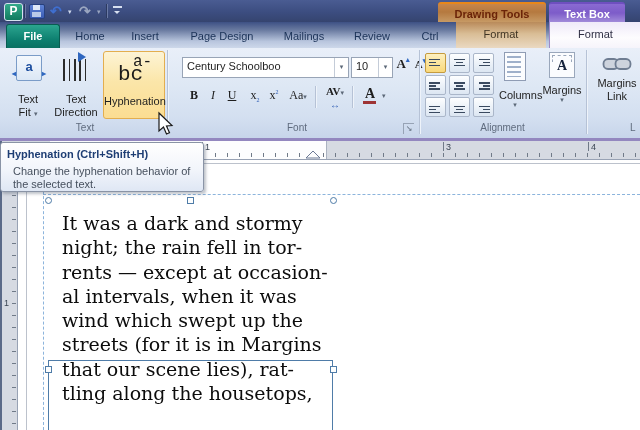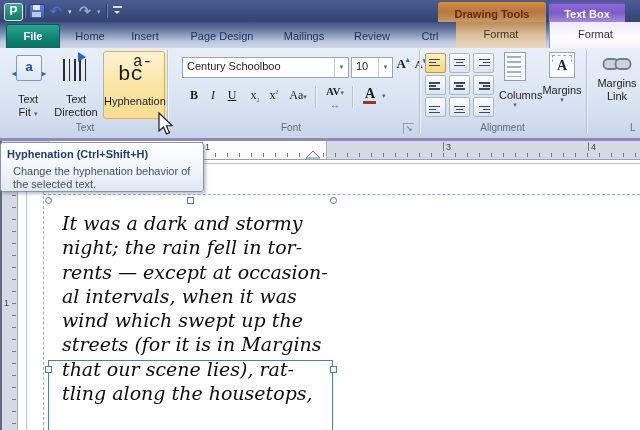--- a/index.html
+++ b/index.html
@@ -113,21 +113,21 @@
   #vruler .rnum{left:4px;}
   .pageline-v{width:1px;background:#bcc2cc;}
   .pageline-h{height:1px;background:#bcc2cc;}
   .guide-h{border-top:1px dashed #8cb4dc;height:0;}
   .guide-v{border-left:1px dashed #8cb4dc;width:0;}
   #winedge{left:0;top:141px;width:2px;height:289px;background:#5b6a88;z-index:5;}
   
   #textbox{left:48px;top:200px;width:285px;height:230px;border:1.5px solid #4f7ca8;box-sizing:border-box;}
   .handle{position:absolute;width:7px;height:7px;background:#fdfefe;border:1.5px solid #4f7ca8;box-sizing:border-box;z-index:6;}
   .round{border-radius:50%;}
-  #doctext{left:62px;top:211px;width:272px;font-family:"DejaVu Serif",serif;font-size:19px;line-height:24.3px;color:#0c0c0c;z-index:3;font-style:italic;}
+  #doctext{left:62px;top:211px;width:272px;font-family:"DejaVu Serif",serif;font-size:19px;line-height:24.3px;color:#0c0c0c;z-index:3;}
   #doctext div{white-space:nowrap;}
   
   #cursor{left:155px;top:111px;z-index:60;}
 </style>
 </head>
 <body>
 
 <div id="screen">
 
   <div id="titlebar" class="abs">
@@ -204,21 +204,21 @@
     <div class="abs smallbtn serifb" style="left:286px;top:40px;width:24px;"><span>Aa</span><span style="font-size:7px;color:#5c6878;">▾</span></div>
     <div class="abs gsep" style="left:315px;top:38px;height:22px;"></div>
     <div class="abs smallbtn serifb" style="left:322px;top:38px;width:26px;font-size:11px;font-weight:bold;line-height:11px;">
       <span>AV</span><span style="font-size:7px;color:#5c6878;font-weight:normal;">▾</span><br>
       <span style="color:#2f5db4;font-size:10px;">↔</span>
     </div>
     <div class="abs gsep" style="left:352px;top:38px;height:22px;"></div>
     <div class="abs smallbtn serifb fcolor" style="left:362px;top:38px;width:16px;font-size:14px;font-weight:bold;"><span>A</span><span class="bar"></span></div>
     <div class="abs dd" style="left:382px;top:44px;color:#5c6878;">▾</div>
 
-    <div class="abs glabel" style="left:241px;width:100px;">Font</div>
+    <div class="abs glabel" style="left:247px;width:100px;">Font</div>
     <div class="abs launcher" style="left:403px;top:75px;">↘</div>
     <div class="abs gsep" style="left:419px;"></div>
 
     <div class="abs alBtn sel vt hl" style="left:425px;top:5px;">
         <span class="w1"></span>
         <span class="w2"></span>
         <span class="w1"></span>
       </div>
     <div class="abs alBtn vt hc" style="left:449px;top:5px;">
         <span class="w1"></span>

